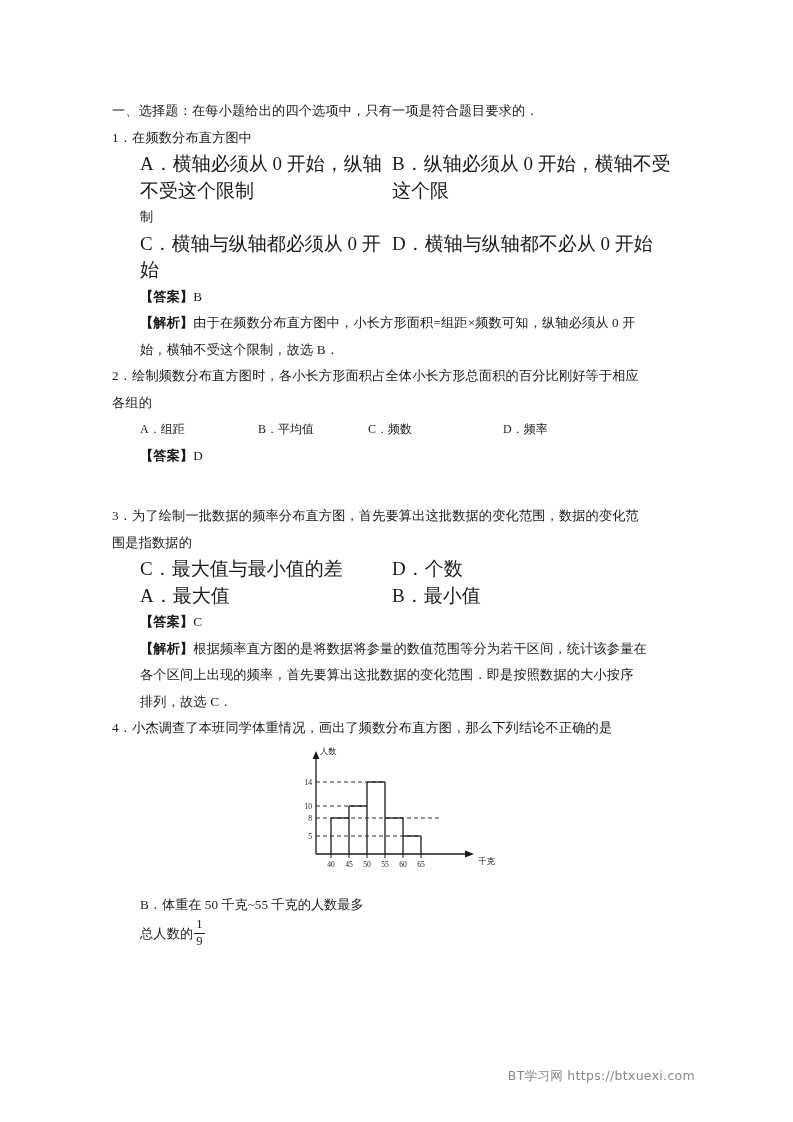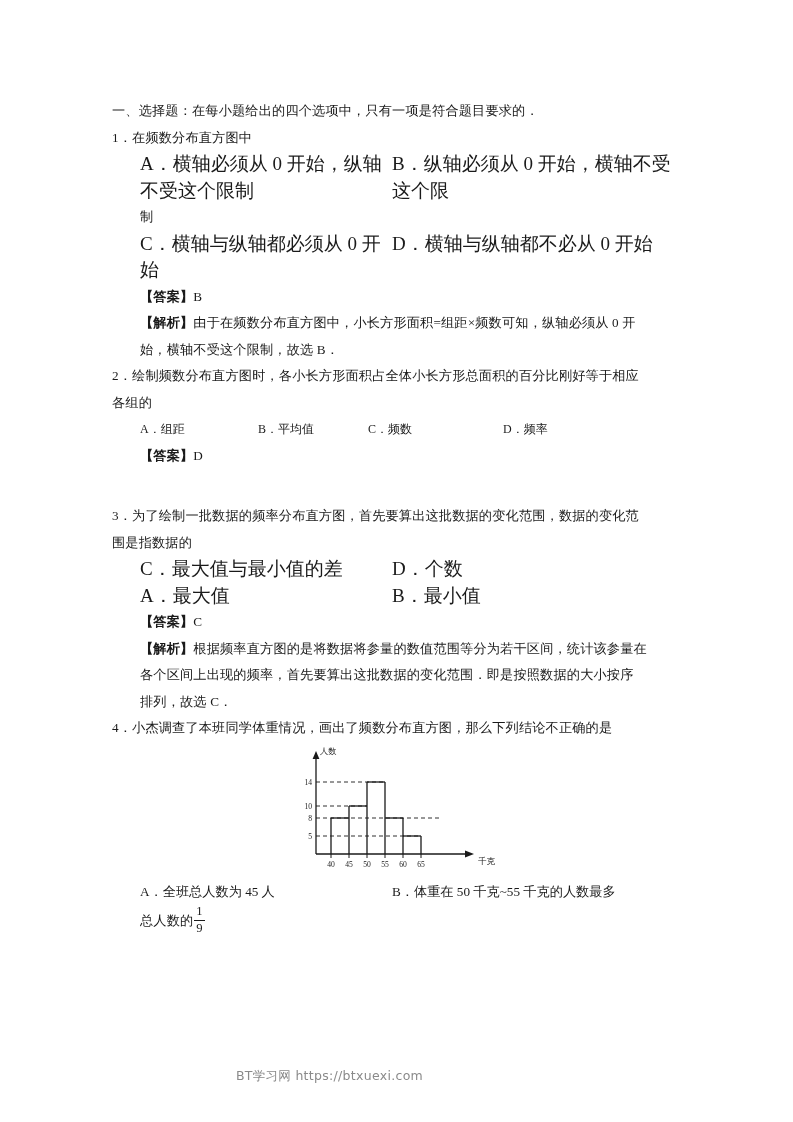--- a/index.html
+++ b/index.html
@@ -65,21 +65,21 @@
   .q2-a { width: 118px; flex: 0 0 118px; }
   .q2-b { width: 110px; flex: 0 0 110px; }
   .q2-c { width: 135px; flex: 0 0 135px; }
   .q2-d { flex: 1 1 auto; }
   .tag { font-weight: 700; }
   .gap-md { height: 34px; }
   .chart-wrap {
     position: relative;
     height: 132px;
     margin-top: 2px;
-    margin-bottom: 3px;
+    margin-bottom: 16px;
   }
   .chart {
     position: absolute;
     left: 158px;
     top: 0;
   }
   .frac {
     display: inline-block;
     vertical-align: -0.55em;
     text-align: center;
@@ -94,25 +94,26 @@
   }
   .frac .den {
     display: block;
     padding: 1px 2px 0 2px;
   }
   .footer {
     position: absolute;
     left: 0;
     top: 1068px;
     width: 659px;
-    text-align: center;
+    text-align: right;
     font-family: "DejaVu Sans", "Liberation Sans", sans-serif;
     font-size: 12.5px;
     color: #8a8a8a;
     letter-spacing: 0.3px;
+    padding-left: 36px;
   }
 </style>
 </head>
 <body>
 
 <div class="page">
 
   <div class="content">
 
     <div class="line">一、选择题：在每小题给出的四个选项中，只有一项是符合题目要求的．</div>
@@ -217,21 +218,20 @@
         <text x="61" y="123" text-anchor="middle" font-family="Liberation Serif, serif" font-size="7.6" fill="#1a1a1a">40</text>
         <text x="79" y="123" text-anchor="middle" font-family="Liberation Serif, serif" font-size="7.6" fill="#1a1a1a">45</text>
         <text x="97" y="123" text-anchor="middle" font-family="Liberation Serif, serif" font-size="7.6" fill="#1a1a1a">50</text>
         <text x="115" y="123" text-anchor="middle" font-family="Liberation Serif, serif" font-size="7.6" fill="#1a1a1a">55</text>
         <text x="133" y="123" text-anchor="middle" font-family="Liberation Serif, serif" font-size="7.6" fill="#1a1a1a">60</text>
         <text x="151" y="123" text-anchor="middle" font-family="Liberation Serif, serif" font-size="7.6" fill="#1a1a1a">65</text>
       </svg>
     </div>
 
     <div class="opt-row-4">
-      <span class="opt-a">A．全班总人数为 45 人</span>
       <span class="opt-b">B．体重在 50 千克~55 千克的人数最多</span>
     </div>
     <div class="wrapline indent"><span>总人数的</span><span class="frac"><span class="num">1</span><span class="den">9</span></span></div>
 
   </div>
 
   <div class="footer">BT学习网 https://btxuexi.com</div>
 
 </div>
 

